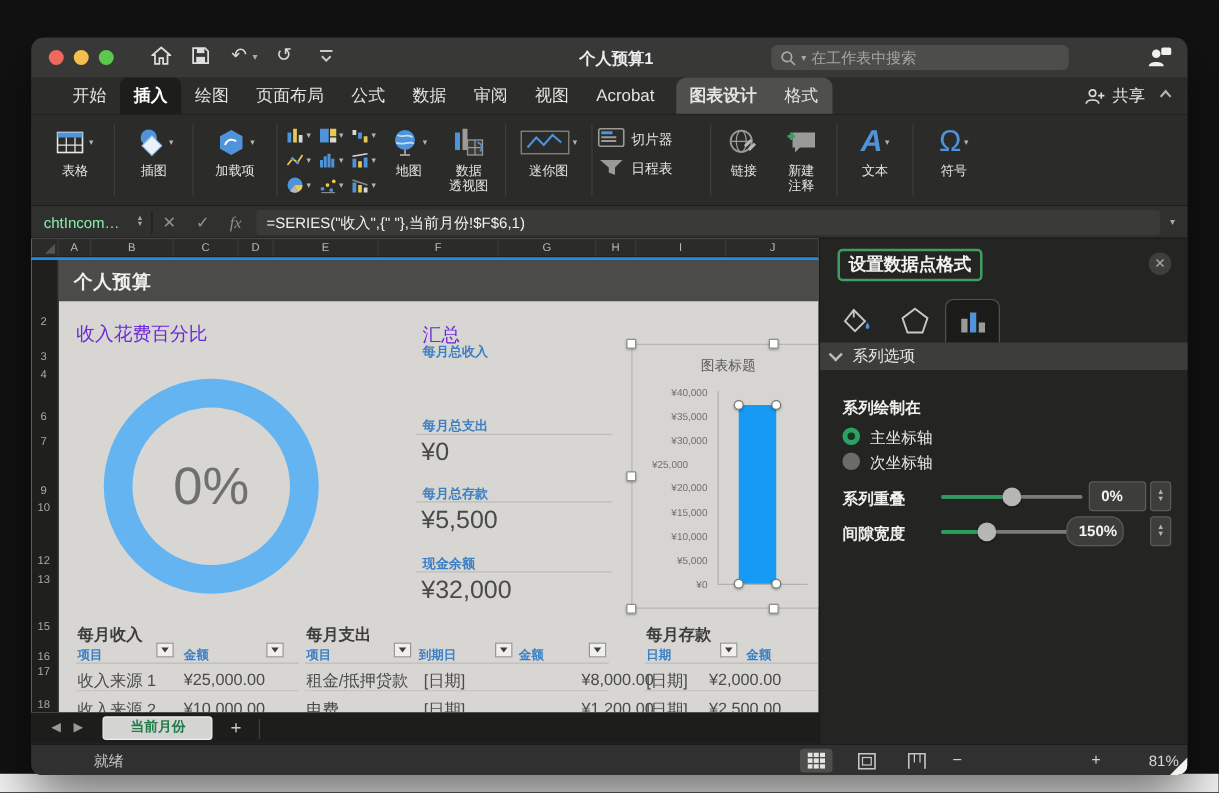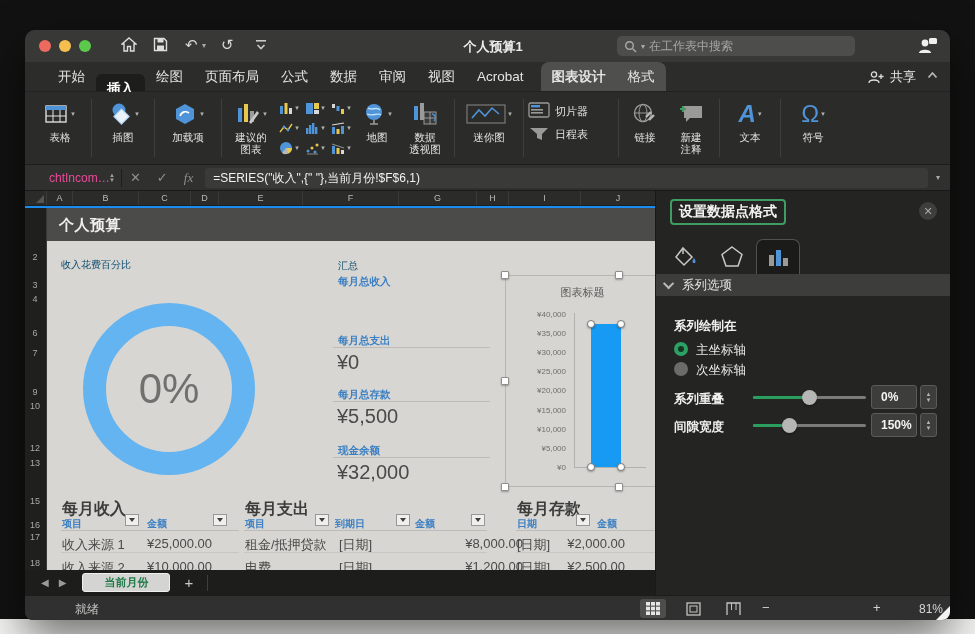--- a/index.html
+++ b/index.html
@@ -14,74 +14,74 @@
   .light { position:absolute; top:10px; width:12px; height:12px; border-radius:50%; }
   .tb-icon { position:absolute; top:5px; color:#d9d9d9; font-size:15px; line-height:20px; }
   .tb-caret { color:#a9a9a9; font-size:8px; }
   .doc-title { position:absolute; top:8px; left:388px; width:160px; text-align:center; color:#ececec; font-size:13px; font-weight:700; }
   .searchbox { position:absolute; left:592px; top:6px; width:238px; height:20px; background:#4d4d4c; border-radius:5px;
                display:flex; align-items:center; padding:0 7px; gap:4px; }
   .searchbox .ph { color:#a5a5a3; font-size:12px; }
   
   .tabbar { position:absolute; left:0; top:32px; width:100%; height:30px; background:#2c2c2b; border-bottom:1px solid #222; display:flex; align-items:stretch; padding-left:22px; }
   .rtab { color:#e4e4e2; font-size:13.5px; line-height:30px; padding:0 11px; white-space:nowrap; }
-  .rtab.active { background:#1d1d1c; border-radius:6px 6px 0 0; font-weight:700; color:#fff;margin-top:12px; }
+  .rtab.active { background:#1d1d1c; border-radius:6px 6px 0 0; font-weight:700; color:#fff; }
   .ctx-group { display:flex; background:#4f4f4e; border-radius:8px 8px 0 0; margin-left:6px; }
   .ctx-group .rtab:first-child { font-weight:700; }
   .share-area { position:absolute; right:34px; top:0; height:30px; display:flex; align-items:center; gap:5px; color:#e8e8e6; font-size:13px; }
   
   .ribbon { position:absolute; left:0; top:62px; width:100%; height:73px; background:#2b2b2a; border-bottom:1px solid #1d1d1c;
             display:flex; align-items:flex-start; padding:5px 4px 0 8px; }
   .rb-div { width:1px; height:58px; background:#3e3e3d; margin:2px 4px 0 4px; flex:none; }
   .rbtn { display:flex; flex-direction:column; align-items:center; width:54px; flex:none; padding-top:2px; }
   .rbtn .ic { height:30px; display:flex; align-items:center; justify-content:center; gap:2px; }
   .rbtn .lb { color:#e2e2e0; font-size:10.5px; line-height:1.15; text-align:center; white-space:pre-line; margin-top:2px; }
   .caret { color:#b2b2b0; font-size:7px; }
   .chartgrid { display:grid; grid-template-columns:26px 26px 26px; grid-template-rows:20px 20px 20px; align-items:center; justify-items:center; margin-top:1px; flex:none; }
   .minicell { display:flex; align-items:center; gap:1px; }
   .hstack { display:flex; flex-direction:column; gap:6px; padding-top:5px; flex:none; }
   .hbtn { display:flex; align-items:center; gap:5px; color:#e2e2e0; font-size:11px; }
   
   .fbar { position:absolute; left:0; top:135px; width:100%; height:26px; background:#30302f; border-bottom:1px solid #191919; display:flex; align-items:center; }
-  .namebox { width:84px; color:#ec4899; font-size:12px; padding-left:24px; white-space:nowrap; overflow:hidden; }
+  .namebox { width:84px; color:#86efac; font-size:12px; padding-left:10px; white-space:nowrap; overflow:hidden; }
   .stepper2 { display:flex; flex-direction:column; line-height:5px; font-size:6px; color:#a0a0a0; margin-right:6px; }
   .fdiv { width:1px; height:18px; background:#1e1e1e; }
   .fx-ic { color:#8f8f8d; font-size:13px; margin:0 8px; }
   .fx-ic.italic { font-style:italic; font-family:"Liberation Serif",serif; }
   .ffield { flex:1; height:20px; background:#3a3a39; border-radius:3px; margin:0 8px 0 4px; color:#f2f2f0; font-size:12px; line-height:20px; padding-left:8px; white-space:nowrap; overflow:hidden; }
   
   .sheet { position:absolute; left:0; top:161px; width:630px; height:379px; background:#d7d6d2; overflow:hidden; }
   .colheads { position:absolute; left:0; top:0; width:630px; height:15px; background:#2b2b2a; border-bottom:1px solid #1f1f1e; display:flex; }
   .colheads .corner { width:22px; position:relative; border-right:1px solid #3a3a39; flex:none; }
   .colheads .corner i { position:absolute; right:2px; bottom:2px; width:0; height:0; border-left:8px solid transparent; border-bottom:8px solid #555553; }
   .ch { color:#b9b9b7; font-size:9px; text-align:center; line-height:15px; border-right:1px solid #3a3a39; flex:none; }
   .bluebar { position:absolute; left:0; top:15px; width:630px; height:2px; background:#1a8cf0; }
   .rowcol { position:absolute; left:0; top:17px; width:22px; height:362px; background:#1f1f1e; border-right:1px solid #3a3a39; }
   .rn { position:absolute; width:20px; text-align:center; color:#a9a9a7; font-size:9px; }
   .band { position:absolute; left:22px; top:17px; width:608px; height:33px; background:#4b4b49; }
   .band span { position:absolute; left:12px; top:8px; color:#f0efed; font-size:15px; font-weight:600; letter-spacing:.5px; }
-  .shead { position:absolute; color:#0c4a6e; font-size:10px; }
+  .shead { position:absolute; color:#6d28d9; font-size:15px; }
   .donut { position:absolute; left:58px; top:112px; width:172px; height:172px; border:23px solid #63b4f1; border-radius:50%; display:flex; align-items:center; justify-content:center; }
   .donut span { color:#70706e; font-size:42px; font-weight:400; }
   .sum-label { position:absolute; color:#3b7fc4; font-size:10.5px; font-weight:700; }
   .sum-line { position:absolute; height:1px; background:#bdbcb8; width:157px; left:308px; }
   .sum-val { position:absolute; color:#4a4a48; font-size:20px; }
   .selcell { position:absolute; left:308px; top:98px; width:157px; height:39px; background:#ccd4da; border:2px solid #1576d2; }
   .selcell span { position:absolute; left:9px; top:6px; color:#3f3f3d; font-size:20px; }
   .bh { position:absolute; width:6px; height:6px; background:#1576d2; border:1px solid #fff; }
   
   .chartframe { position:absolute; left:480px; top:84px; width:155px; height:212px; background:#d6d5d1; border:1px solid #b7b6b2; }
   .cf-handle { position:absolute; width:8px; height:8px; background:#fff; border:1px solid #8f8f8d; border-radius:1px; box-shadow:0 1px 2px rgba(0,0,0,.3); }
   .ctitle { position:absolute; left:0; right:0; top:9px; text-align:center; color:#59595 7; color:#595957; font-size:11px; }
   .ytick { position:absolute; left:0; width:60px; text-align:right; color:#6f6f6d; font-size:8px; }
   .axisline { position:absolute; background:#b2b1ad; }
   .cbar { position:absolute; left:85px; width:30px; background:#169af3; }
   .ch-dot { position:absolute; width:8px; height:8px; border-radius:50%; background:#fff; border:1px solid #7a7a78; box-shadow:0 1px 2px rgba(0,0,0,.3); }
   
-  .t-title { position:absolute; color:#3c3c3a; font-size:16px; font-weight:600; }
+  .t-title { position:absolute; color:#3c3c3a; font-size:13px; font-weight:600; }
   .t-h { position:absolute; color:#3b7fc4; font-size:10px; font-weight:700; }
   .t-cell { position:absolute; color:#4a4a48; font-size:13px; }
   .t-line { position:absolute; height:1px; background:#bdbcb8; }
   .t-row-line { position:absolute; height:1px; background:#c7c6c2; }
   .filterbtn { position:absolute; width:14px; height:12px; background:#f0efed; border:1px solid #989795; display:flex; align-items:center; justify-content:center; }
   .filterbtn i { width:0; height:0; border-left:3.5px solid transparent; border-right:3.5px solid transparent; border-top:4.5px solid #3d3d3b; }
   
   .panel { position:absolute; left:630px; top:161px; width:295px; height:404px; background:#242423; border-left:1px solid #191918; }
   .p-title { position:absolute; left:14px; top:8px; border:2px solid #3f9d63; border-radius:4px; padding:2px 7px; color:#f2f2f0; font-size:14px; font-weight:700; }
   .p-close { position:absolute; right:13px; top:11px; width:18px; height:18px; border-radius:50%; background:#3e3e3d; color:#a8a8a6; font-size:11px; text-align:center; line-height:18px; }
@@ -229,33 +229,20 @@
         <span class="ic">
             <svg width="26" height="24" viewBox="0 0 26 24">
               <path d="M13 2 L22 7 V17 L13 22 L4 17 V7 Z" fill="#4f93d8"></path>
               <path d="M8 14 C10 9 14 9 17 11" fill="none" stroke="#fff" stroke-width="1.6"></path>
             </svg>
             <span class="caret">▾</span>
           </span>
         <span class="lb">加载项</span>
       </div>
       <div class="rb-div"></div>
-      <div class="rbtn" style="width:50px;">
-        <span class="ic">
-            <svg width="26" height="24" viewBox="0 0 26 24">
-              <rect x="3" y="6" width="4" height="14" fill="#4f93d8"></rect>
-              <rect x="9" y="2" width="4" height="18" fill="#e8c84f"></rect>
-              <rect x="15" y="9" width="4" height="11" fill="#9a9a98"></rect>
-              <path d="M14 20 L22 9 L24 11 L16 22 Z" fill="#c8c8c6"></path>
-            </svg>
-            <span class="caret">▾</span>
-          </span>
-        <span class="lb">建议的
-图表</span>
-      </div>
       <div class="chartgrid">
         <span class="minicell">
             <svg width="15" height="13" viewBox="0 0 15 13">
               <rect x="1" y="4" width="3" height="8" fill="#4f93d8"></rect>
               <rect x="5.5" y="1" width="3" height="11" fill="#e8c84f"></rect>
               <rect x="10" y="6" width="3" height="6" fill="#d8d8d6"></rect>
             </svg>
             <span class="caret">▾</span>
           </span>
         <span class="minicell">
@@ -489,21 +476,21 @@
       <span class="sum-val" style="left:312px;top:214px;">¥5,500</span>
       <span class="sum-label" style="left:313px;top:253px;">现金余额</span>
       <div class="sum-line" style="top:266px;"></div>
       <span class="sum-val" style="left:312px;top:270px;">¥32,000</span>
 
       <div class="chartframe">
         <span class="ctitle">图表标题</span>
         <span class="ytick" style="top:34px;">¥40,000</span>
         <span class="ytick" style="top:53px;">¥35,000</span>
         <span class="ytick" style="top:72px;">¥30,000</span>
-        <span class="ytick" style="top:91px;">¥25,000</span>
+        <span class="ytick" style="top:91px;text-align:center;">¥25,000</span>
         <span class="ytick" style="top:110px;">¥20,000</span>
         <span class="ytick" style="top:130px;">¥15,000</span>
         <span class="ytick" style="top:149px;">¥10,000</span>
         <span class="ytick" style="top:168px;">¥5,000</span>
         <span class="ytick" style="top:187px;">¥0</span>
         <div class="axisline" style="left:68px;top:37px;width:1px;height:154px;"></div>
         <div class="axisline" style="left:68px;top:191px;width:72px;height:1px;"></div>
         <div class="cbar" style="top:48px;height:143px;"></div>
         <span class="ch-dot" style="left:81px;top:44px;"></span>
         <span class="ch-dot" style="left:111px;top:44px;"></span>
@@ -607,21 +594,21 @@
       <span class="valbox" style="left:215px;top:194px;">0%</span>
       <span class="stepbox" style="left:264px;top:194px;">
           <span>▲</span>
           <span>▼</span>
         </span>
 
       <span class="p-bold" style="left:18px;top:228px;">间隙宽度</span>
       <div class="sl-track" style="left:97px;top:233px;width:113px;"></div>
       <div class="sl-fill" style="left:97px;top:233px;width:36px;"></div>
       <span class="sl-thumb" style="left:126px;top:227px;"></span>
-      <span class="valbox" style="left:215px;top:222px;">150%</span>
+      <span class="valbox" style="left:197px;top:222px;border-radius:10px;">150%</span>
       <span class="stepbox" style="left:264px;top:222px;">
           <span>▲</span>
           <span>▼</span>
         </span>
     </div>
 
     <div class="sheettabs">
       <span class="st-arrow">◀</span>
       <span class="st-arrow" style="margin-left:10px;">▶</span>
       <span class="st-tab">当前月份</span>

